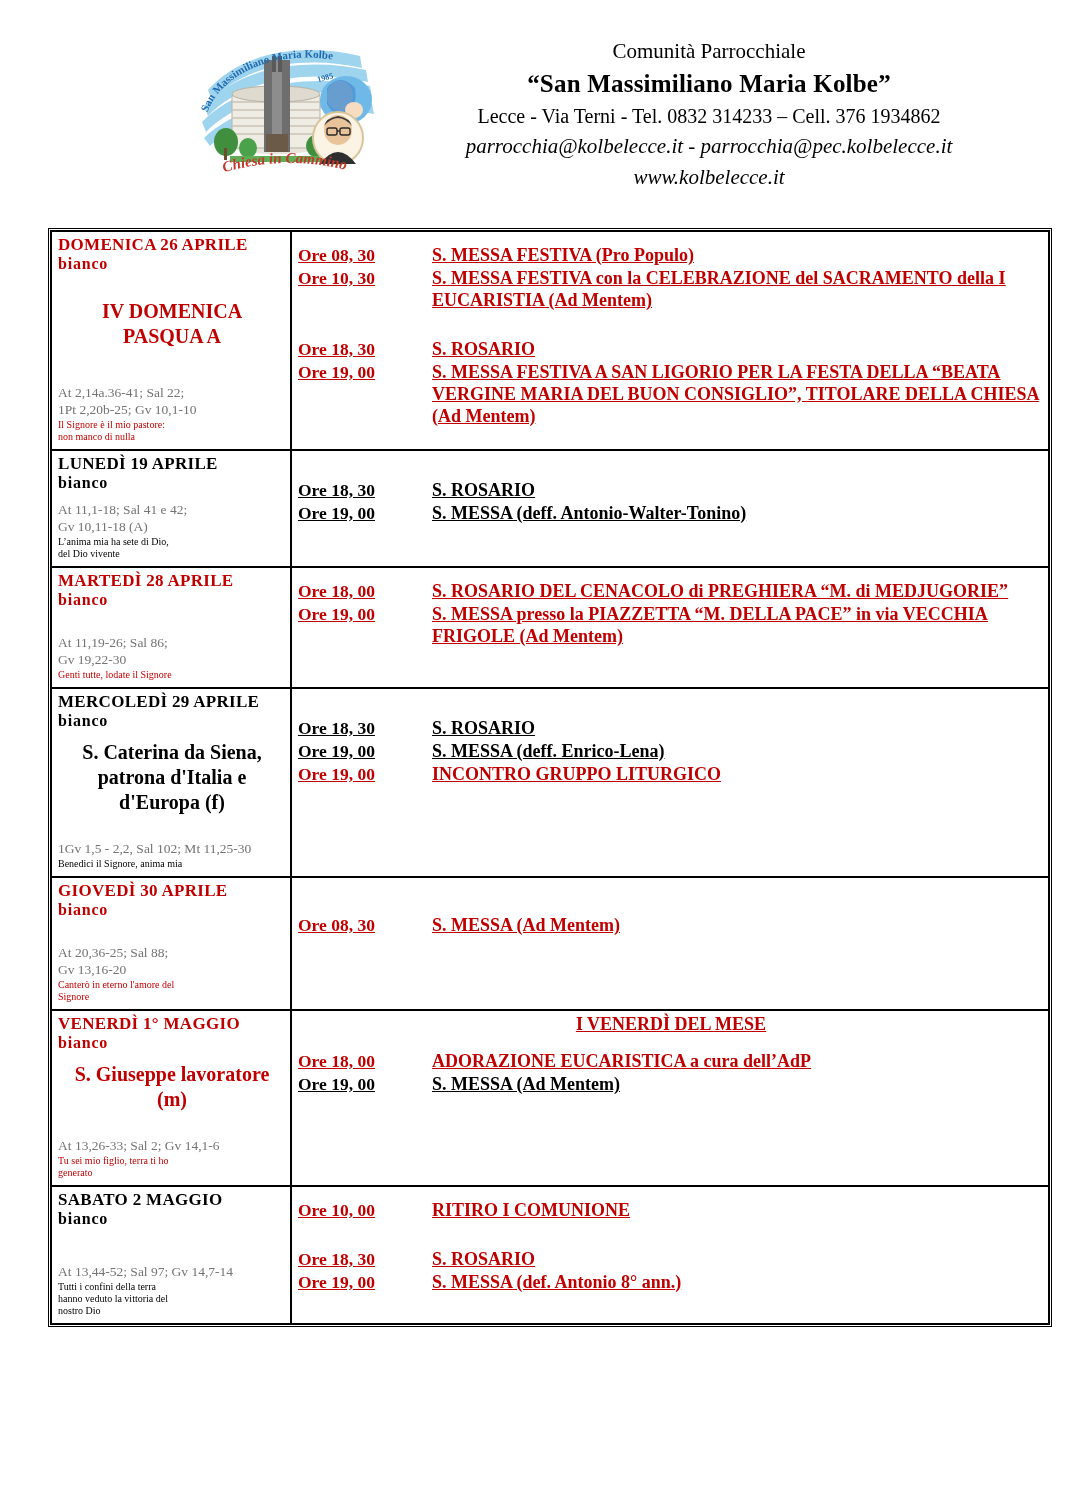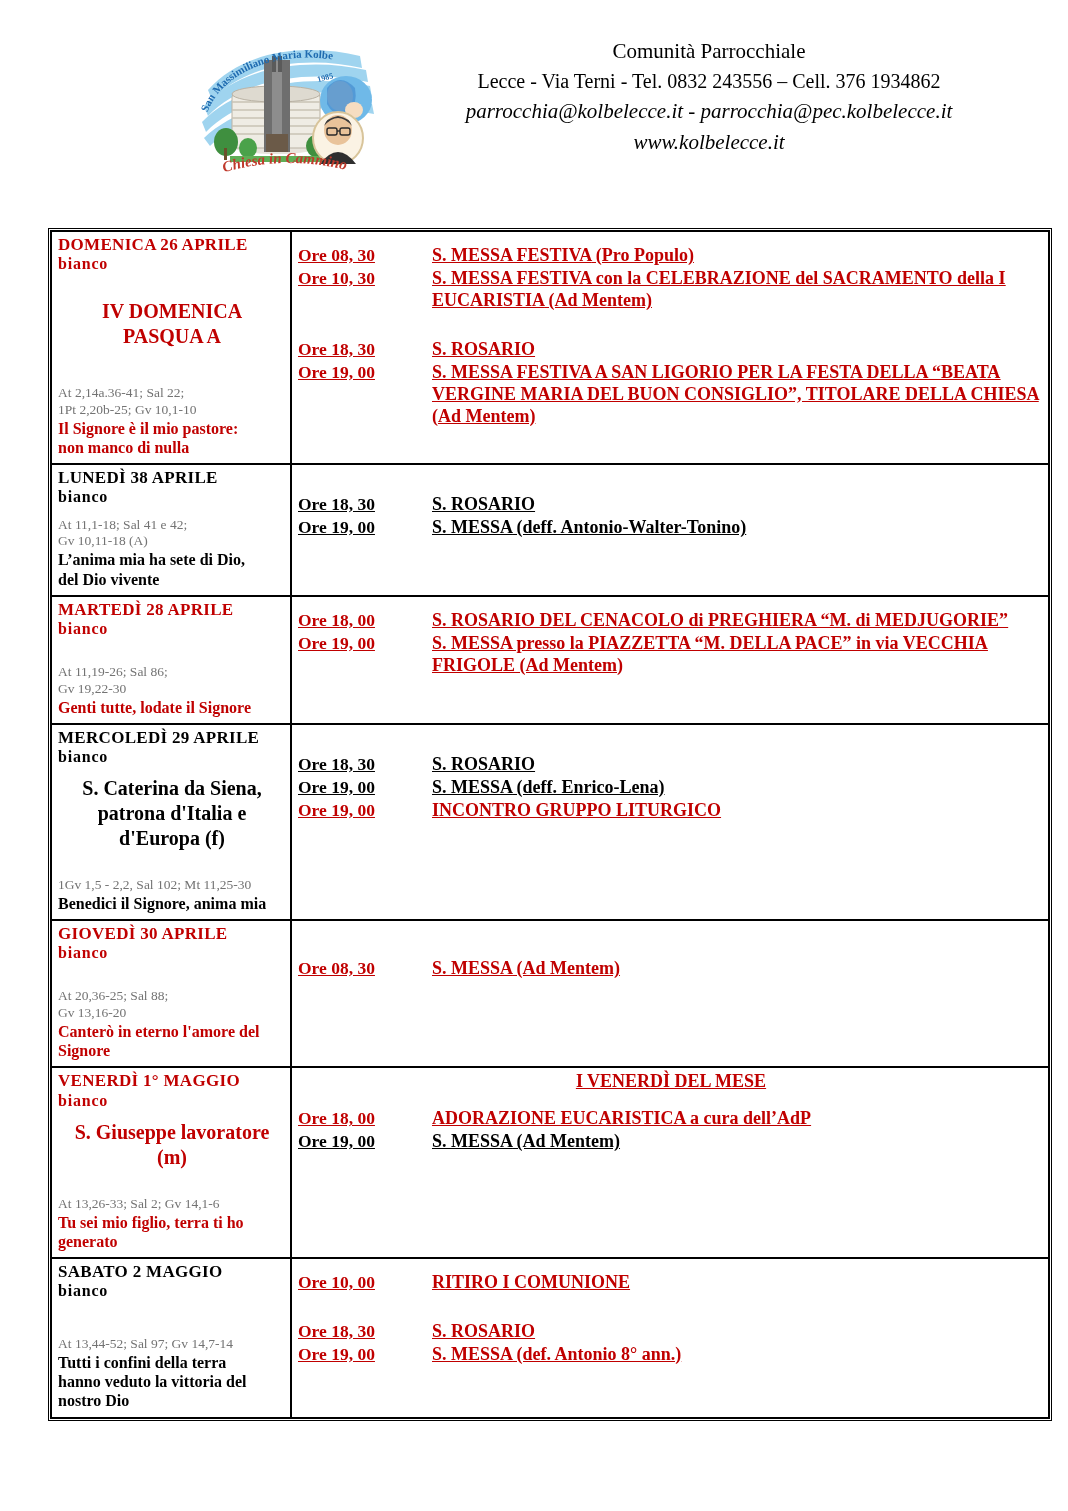--- a/index.html
+++ b/index.html
@@ -95,22 +95,22 @@
     font-size: 20px;
     text-align: center;
     line-height: 1.25;
     padding: 0 2px;
   }
   .dayreadings {
     font-size: 13.5px;
     line-height: 1.25;
   }
   .dayresp {
-    font-weight: bold;
-    font-size: 16px;
+    font-weight: normal;
+    font-size: 10px;
     line-height: 1.2;
   }
   .sp-sm { height: 10px; }
   .sp-md { height: 26px; }
   .sp-xl { height: 36px; }
 
   
   .ev-banner {
     text-align: center;
     font-weight: bold;
@@ -204,21 +204,22 @@
       </text>
       <text x="128" y="44" font-family="'Liberation Serif', serif" font-size="8" font-weight="bold" fill="#1f6bb0" transform="rotate(-14 128 44)">1985</text>
       <text font-family="'Liberation Serif', serif" font-size="15" font-style="italic" font-weight="bold" fill="#c0392b">
         <textPath href="#mottopath" startOffset="4%">Chiesa in Cammino</textPath>
       </text>
     </svg>
   </div>
 
   <div class="header-text">
     <div class="hdr-line1">Comunità Parrocchiale</div>
-    <div class="hdr-line3">Lecce - Via Terni - Tel. 0832 243556 – Cell. 376 1934862</div>
+    <div class="hdr-line2">“San Massimiliano Maria Kolbe”</div>
+    <div class="hdr-line3">Lecce - Via Terni - Tel. 0832 314233 – Cell. 376 1934862</div>
     <div class="hdr-line4">parrocchia@kolbelecce.it - parrocchia@pec.kolbelecce.it</div>
     <div class="hdr-line5">www.kolbelecce.it</div>
   </div>
 </div>
 
 <div class="sched-wrap">
   <table class="sched">
     <tbody id="sched-body">
         <tr>
           <td class="daycol">
@@ -248,21 +249,21 @@
               <span class="ev-desc"><span class="u">S. ROSARIO</span><span></span></span>
             </div>
             <div class="evline red">
               <span class="ev-time">Ore 19, 00</span>
               <span class="ev-desc"><span class="u">S. MESSA FESTIVA A SAN LIGORIO PER LA FESTA DELLA “BEATA VERGINE MARIA DEL BUON CONSIGLIO”, TITOLARE DELLA CHIESA</span><span> (Ad Mentem)</span></span>
             </div>
           </td>
         </tr>
         <tr>
           <td class="daycol">
-            <div class="dayname blk">LUNEDÌ 38 APRILE</div>
+            <div class="dayname blk">LUNEDÌ 19 APRILE</div>
             <div class="daycolor blk">bianco</div>
             <div class="sp-sm"></div>
             <div class="dayreadings gry">At 11,1-18; Sal 41 e 42;</div>
             <div class="dayreadings gry">Gv 10,11-18 (A)</div>
             <div class="dayresp blk">L’anima mia ha sete di Dio,</div>
             <div class="dayresp blk">del Dio vivente</div>
           </td>
           <td class="evcol">
             <div class="ev-gap-md"></div>
             <div class="evline blk">

